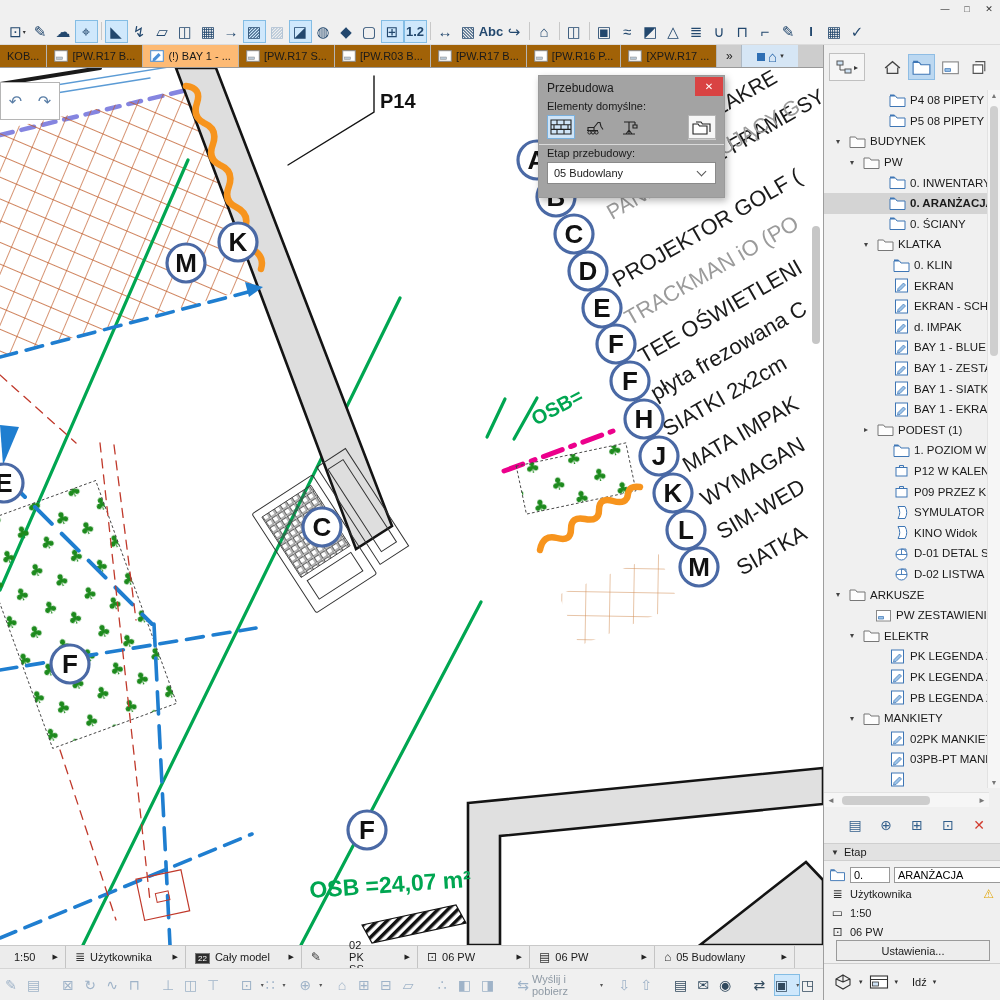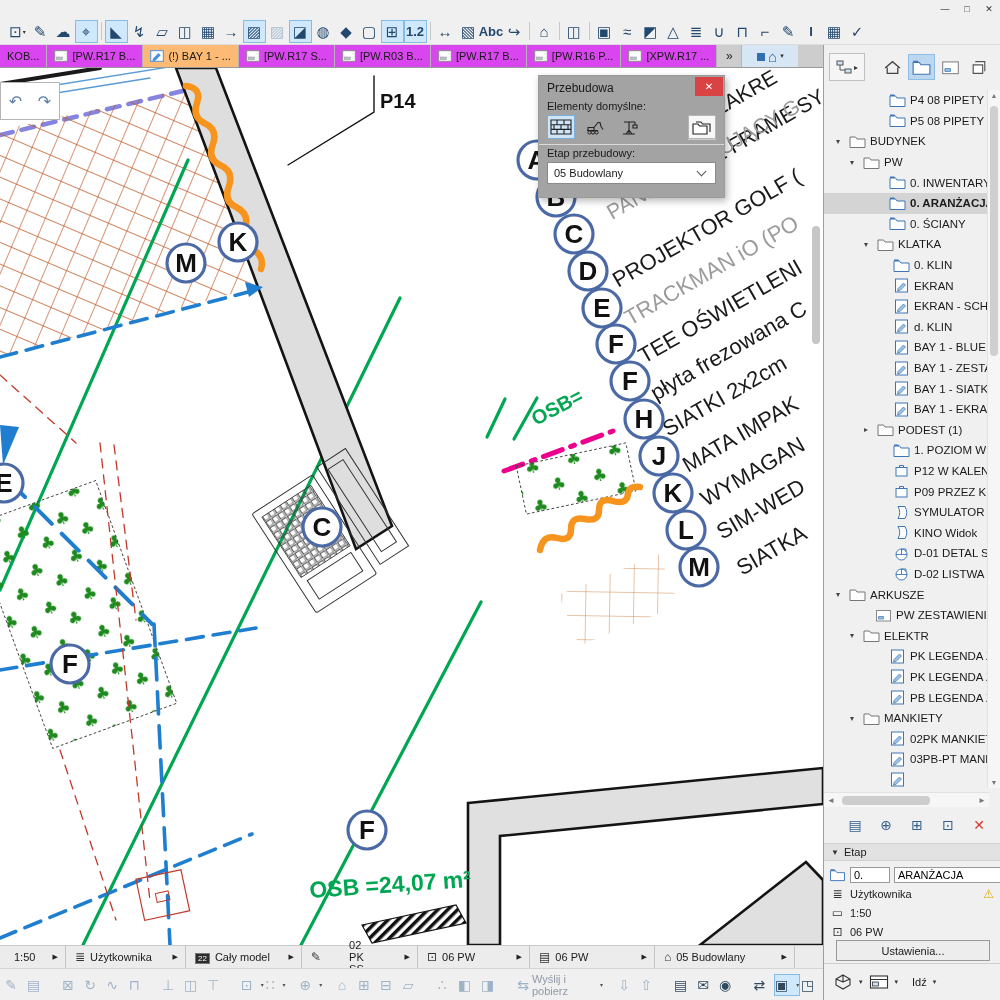--- a/index.html
+++ b/index.html
@@ -14,21 +14,21 @@
   .tbi{width:23px;height:23px;flex:none;display:flex;align-items:center;justify-content:center;font-size:15px;color:#23486e;position:relative;border:1px solid transparent;box-sizing:border-box}
   .tbi .g{line-height:1}
   .tbi .dd{font-size:6px;color:#333;margin-left:1px}
   .tbi.active{background:#cfe8fc;border-color:#84bde4}
   .tbi.grayed{color:#a9bdd1}
   .tbi.sep{width:7px;border:none}
   .tbi.sep::before{content:"";width:1px;height:18px;background:#c8c8c8;margin:auto}
   .tbi.small .g{font-size:13px;font-weight:bold}
   
   #tabbar{position:absolute;left:0;top:45px;width:823px;height:23px;background:#cdcdcd;display:flex;border-bottom:1px solid #9a9a9a;box-sizing:border-box}
-  .tab{height:100%;max-width:102px;min-width:46px;flex:none;display:flex;align-items:center;gap:4px;padding:0 7px;background:#d946ef;border-right:1px solid #b5b5b5;overflow:hidden;white-space:nowrap;box-sizing:border-box}
+  .tab{height:100%;max-width:102px;min-width:46px;flex:none;display:flex;align-items:center;gap:4px;padding:0 7px;background:#a16207;border-right:1px solid #b5b5b5;overflow:hidden;white-space:nowrap;box-sizing:border-box}
   .tab.active{background:#fdba74}
   .tab .tic{width:14px;height:12px;flex:none}
   .tab .tica{display:none}
   .tab.active .tica{display:block}
   .tab .tlab{overflow:hidden;text-overflow:clip}
   #tab-overflow{width:24px;display:flex;align-items:center;justify-content:center;font-size:12px;color:#222}
   #quick-btn{width:56px;display:flex;align-items:center;justify-content:center;gap:3px;background:#d6e6f5;border-left:1px solid #aeb9c4}
   #quick-btn .h{color:#2563a8;font-size:15px}
   #quick-btn .b{display:inline-block;width:8px;height:9px;background:linear-gradient(to top,#2f6fb4 60%,transparent 60%),linear-gradient(to top,#2f6fb4 90%,transparent 90%);background-size:3px 100%;background-repeat:repeat-x}
   #quick-btn .dd{font-size:7px;color:#333}
@@ -775,21 +775,21 @@
           <use href="#i-drawing"></use>
         </svg>
         <span class="tlabel">EKRAN - SCHEMAT</span>
       </div>
 
       <div class="trow" style="--indent: 56px;">
         <span class="texp"></span>
         <svg class="ticon" viewBox="0 0 17 15">
           <use href="#i-drawing"></use>
         </svg>
-        <span class="tlabel">d. KLIN</span>
+        <span class="tlabel">d. IMPAK</span>
       </div>
 
       <div class="trow" style="--indent: 56px;">
         <span class="texp"></span>
         <svg class="ticon" viewBox="0 0 17 15">
           <use href="#i-drawing"></use>
         </svg>
         <span class="tlabel">BAY 1 - BLUE FRAM</span>
       </div>
 

